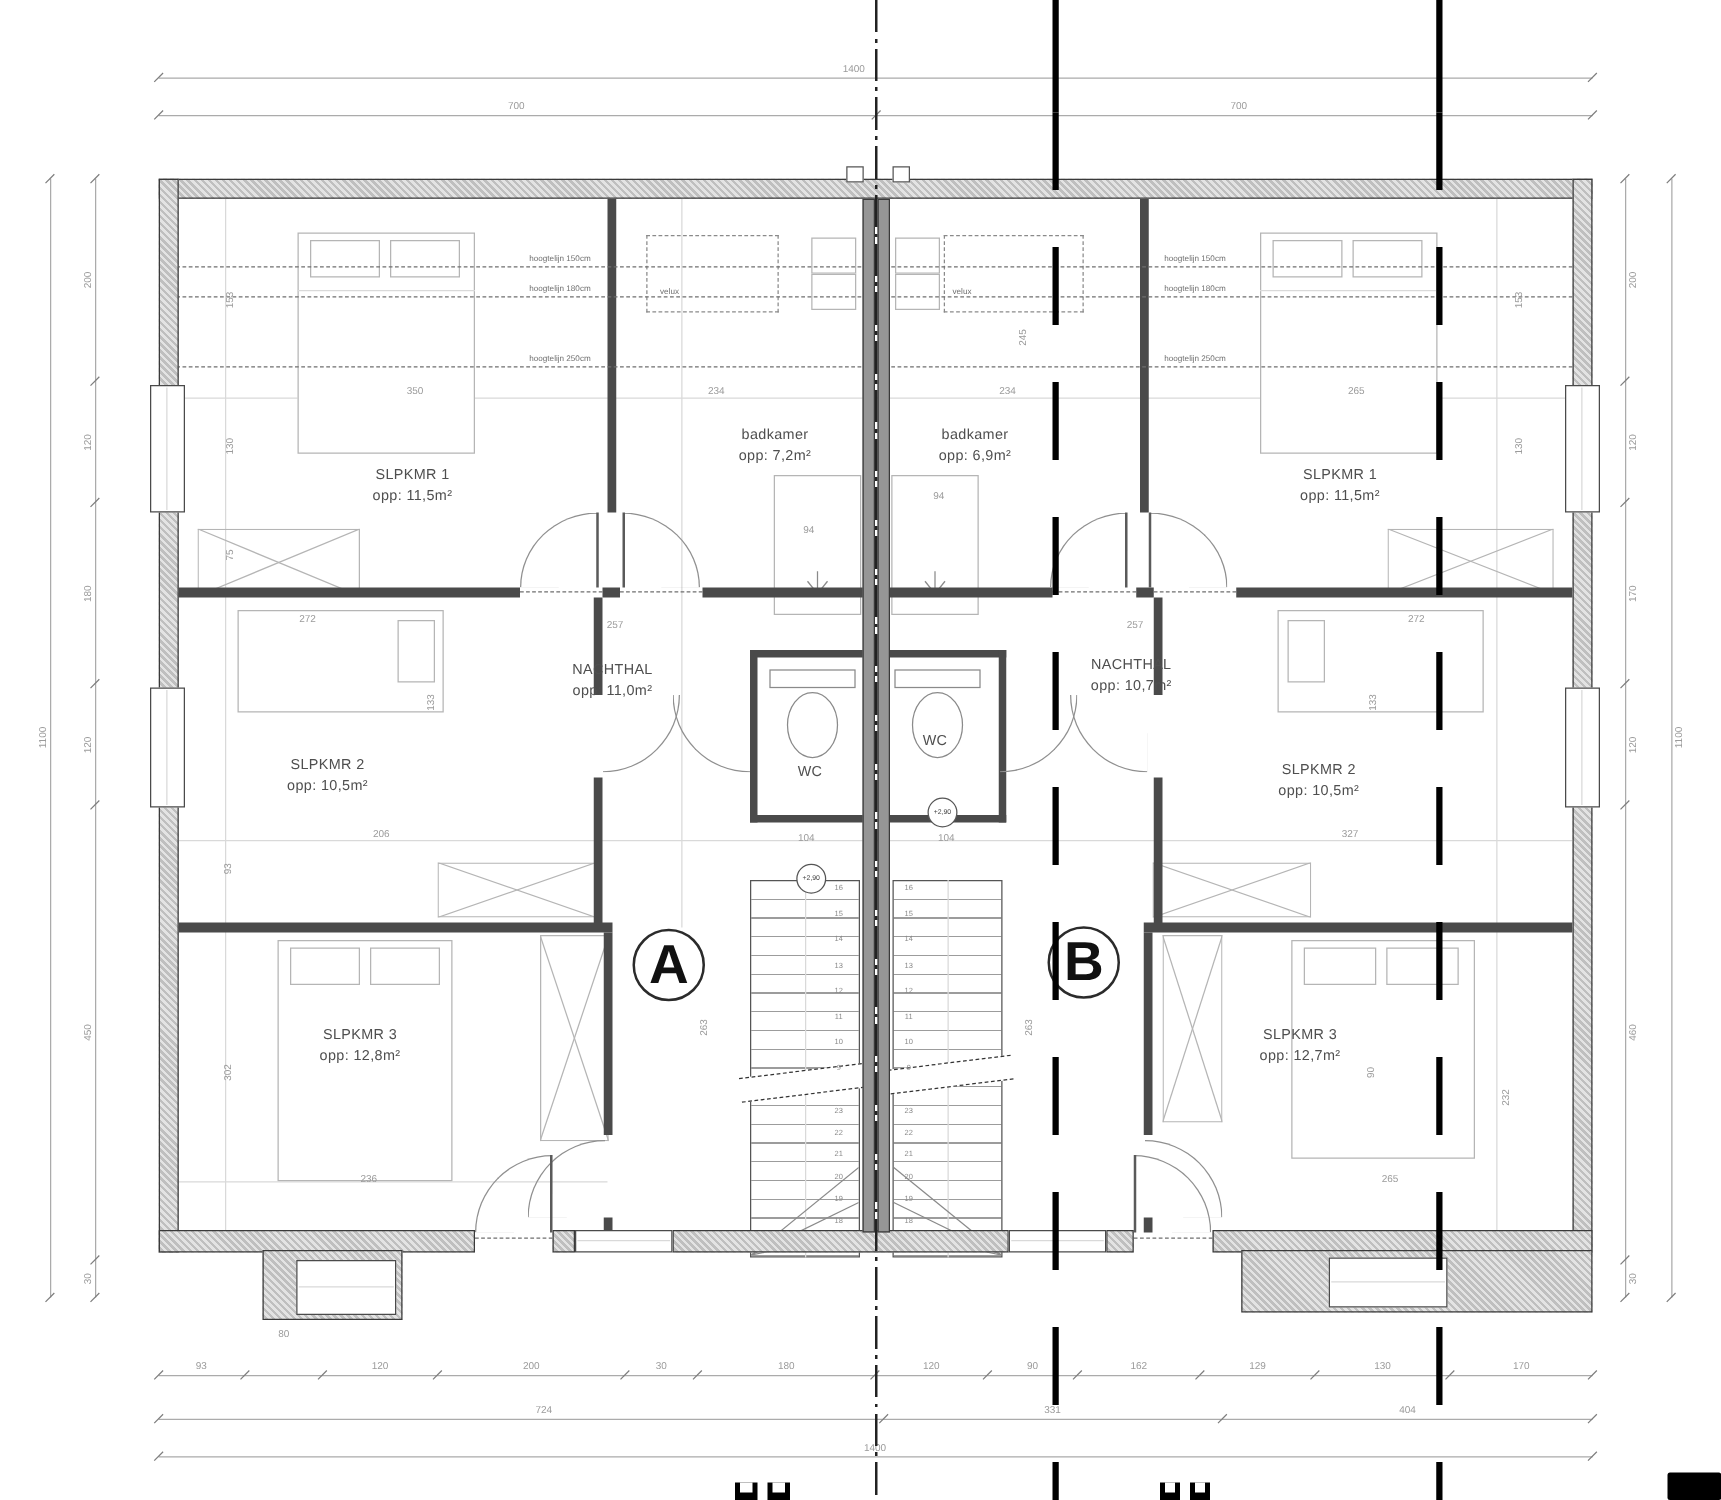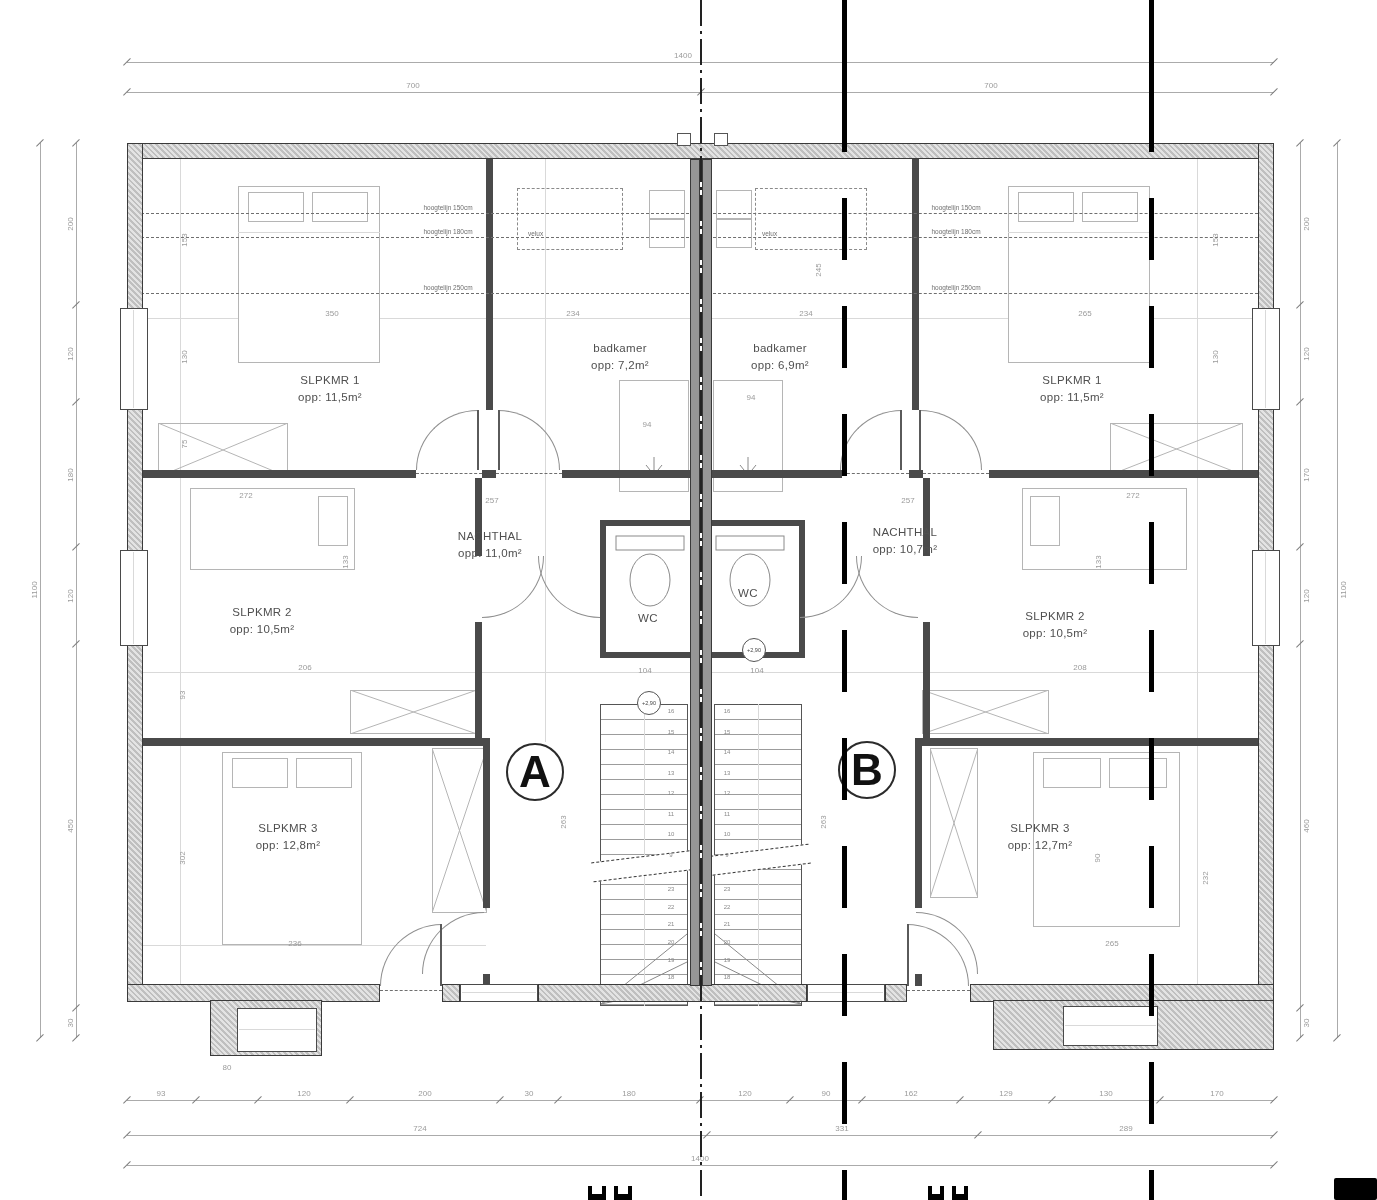--- a/index.html
+++ b/index.html
@@ -345,21 +345,21 @@
   <div class="a dim" style="left:573px;top:313px">234</div>
   <div class="a dim" style="left:806px;top:313px">234</div>
   <div class="a dim" style="left:1085px;top:313px">265</div>
   <div class="a dim" style="left:492px;top:500px">257</div>
   <div class="a dim" style="left:908px;top:500px">257</div>
   <div class="a dim" style="left:647px;top:424px">94</div>
   <div class="a dim" style="left:751px;top:397px">94</div>
   <div class="a dim" style="left:645px;top:670px">104</div>
   <div class="a dim" style="left:757px;top:670px">104</div>
   <div class="a dim" style="left:305px;top:667px">206</div>
-  <div class="a dim" style="left:1080px;top:667px">208</div>
+  <div class="a dim" style="left:1080px;top:667px">327</div>
   <div class="a dim" style="left:246px;top:495px">272</div>
   <div class="a dim" style="left:1133px;top:495px">272</div>
   <div class="a dim" style="left:295px;top:943px">236</div>
   <div class="a dim" style="left:1112px;top:943px">265</div>
   <div class="a dimv" style="left:345px;top:562px">133</div>
   <div class="a dimv" style="left:1098px;top:562px">133</div>
   <div class="a dimv" style="left:563px;top:822px">263</div>
   <div class="a dimv" style="left:823px;top:822px">263</div>
   <div class="a dimv" style="left:182px;top:858px">302</div>
   <div class="a dimv" style="left:182px;top:695px">93</div>
@@ -404,23 +404,23 @@
   <div class="a tk" style="left:350px;top:1100px"></div>
   <div class="a tk" style="left:500px;top:1100px"></div>
   <div class="a tk" style="left:558px;top:1100px"></div>
   <div class="a tk" style="left:700px;top:1100px"></div>
   <div class="a tk" style="left:790px;top:1100px"></div>
   <div class="a tk" style="left:862px;top:1100px"></div>
   <div class="a tk" style="left:960px;top:1100px"></div>
   <div class="a tk" style="left:1052px;top:1100px"></div>
   <div class="a tk" style="left:1160px;top:1100px"></div>
   <div class="a tk" style="left:1274px;top:1100px"></div>
-  <div class="a dim" style="left:420px;top:1128px">724</div>
+  <div class="a dim" style="left:435px;top:1128px">724</div>
   <div class="a dim" style="left:842px;top:1128px">331</div>
-  <div class="a dim" style="left:1126px;top:1128px">289</div>
+  <div class="a dim" style="left:1126px;top:1128px">404</div>
   <div class="a tk" style="left:127px;top:1135px"></div>
   <div class="a tk" style="left:707px;top:1135px"></div>
   <div class="a tk" style="left:978px;top:1135px"></div>
   <div class="a tk" style="left:1274px;top:1135px"></div>
   <div class="a dim" style="left:700px;top:1158px">1400</div>
   <div class="a tk" style="left:127px;top:1165px"></div>
   <div class="a tk" style="left:1274px;top:1165px"></div>
 
   <div class="a dl" style="left:40px;top:143px;width:1px;height:895px"></div>
   <div class="a dl" style="left:76px;top:143px;width:1px;height:895px"></div>

